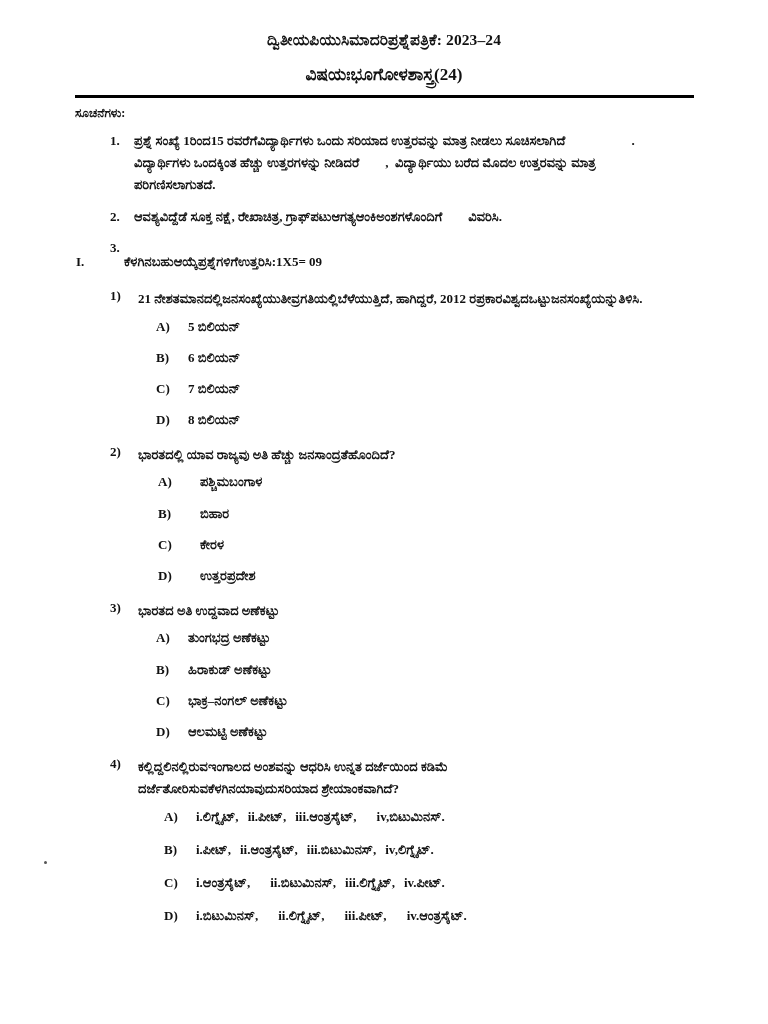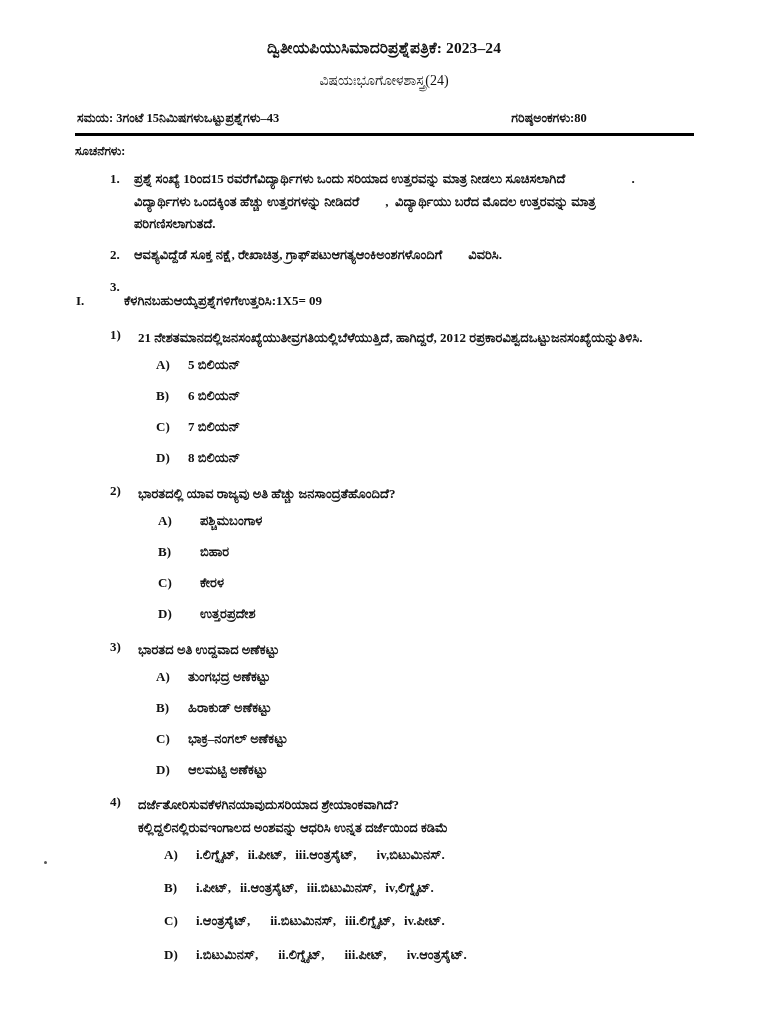--- a/index.html
+++ b/index.html
@@ -14,37 +14,37 @@
     font-family: "Liberation Serif", "DejaVu Serif", serif;
     color: #111111;
     position: relative;
     overflow: hidden;
   }
   .page {
     position: relative;
     width: 768px;
     height: 1024px;
     box-sizing: border-box;
-    padding: 30px 58px 0 58px;
+    padding: 22px 58px 0 58px;
   }
 
   
   .title-block {
     text-align: center;
     margin-top: 6px;
   }
   .doc-title {
     font-size: 15.5px;
     font-weight: bold;
     letter-spacing: 0.1px;
     line-height: 1.5;
   }
   .doc-subtitle {
-    font-size: 14px;
-    font-weight: normal;
+    font-size: 17px;
+    font-weight: bold;
     line-height: 1.5;
     margin-top: 11px;
   }
 
   
   .meta-row {
     display: flex;
     justify-content: flex-start;
     align-items: baseline;
     font-size: 12.5px;
@@ -187,24 +187,20 @@
 </head>
 <body>
 
 <div class="page">
 
   <div class="title-block">
     <div class="doc-title">ದ್ವಿತೀಯಪಿಯುಸಿಮಾದರಿಪ್ರಶ್ನೆಪತ್ರಿಕೆ:  2023–24</div>
     <div class="doc-subtitle">ವಿಷಯಃಭೂಗೋಳಶಾಸ್ತ್ರ(24)</div>
   </div>
 
-  <div class="meta-row">
-    <div class="meta-left">ಸಮಯ: 3ಗಂಟೆ  15ನಿಮಿಷಗಳುಒಟ್ಟುಪ್ರಶ್ನೆಗಳು–43</div>
-    <div class="meta-right">ಗರಿಷ್ಠಅಂಕಗಳು:80</div>
-  </div>
 
   <hr class="rule">
 
   <div class="instructions-heading">ಸೂಚನೆಗಳು:</div>
 
   <ol class="instructions">
 
     <li>
       <span class="num">1.</span>
       <span class="ins-line"><span>ಪ್ರಶ್ನೆ  ಸಂಖ್ಯೆ    1ರಿಂದ15  ರವರೆಗೆವಿದ್ಯಾರ್ಥಿಗಳು  ಒಂದು  ಸರಿಯಾದ  ಉತ್ತರವನ್ನು  ಮಾತ್ರ  ನೀಡಲು  ಸೂಚಿಸಲಾಗಿದೆ</span><span class="tail-dot">.</span></span>
@@ -301,22 +297,22 @@
         <li class="option">
           <span class="opt-label">D)</span>
           <span>ಆಲಮಟ್ಟಿ ಅಣೆಕಟ್ಟು</span>
         </li>
       </ol>
     </li>
 
     <li class="question">
       <span class="q-num">4)</span>
       <div class="q-text">
+        <span class="qline">ಕಲ್ಲಿದ್ದಲಿನಲ್ಲಿರುವಇಂಗಾಲದ ಅಂಶವನ್ನು ಆಧರಿಸಿ ಉನ್ನತ ದರ್ಜೆಯಿಂದ ಕಡಿಮೆ</span>
         <span class="qline">ದರ್ಜೆತೋರಿಸುವಕೆಳಗಿನಯಾವುದುಸರಿಯಾದ ಶ್ರೇಯಾಂಕವಾಗಿದೆ?</span>
-        <span class="qline">ಕಲ್ಲಿದ್ದಲಿನಲ್ಲಿರುವಇಂಗಾಲದ ಅಂಶವನ್ನು ಆಧರಿಸಿ ಉನ್ನತ ದರ್ಜೆಯಿಂದ ಕಡಿಮೆ</span>
       </div>
       <ol class="options ordering">
         <li class="option">
           <span class="opt-label">A)</span>
           <span class="ord-item">i.ಲಿಗ್ನೈಟ್,</span><span class="ord-sep"></span><span class="ord-item">ii.ಪೀಟ್,</span><span class="ord-sep"></span><span class="ord-item">iii.ಆಂತ್ರಸೈಟ್,</span><span class="ord-sep wide"></span><span class="ord-item">iv,ಬಿಟುಮಿನಸ್.</span>
         </li>
         <li class="option">
           <span class="opt-label">B)</span>
           <span class="ord-item">i.ಪೀಟ್,</span><span class="ord-sep"></span><span class="ord-item">ii.ಆಂತ್ರಸೈಟ್,</span><span class="ord-sep"></span><span class="ord-item">iii.ಬಿಟುಮಿನಸ್,</span><span class="ord-sep"></span><span class="ord-item">iv,ಲಿಗ್ನೈಟ್.</span>
         </li>

